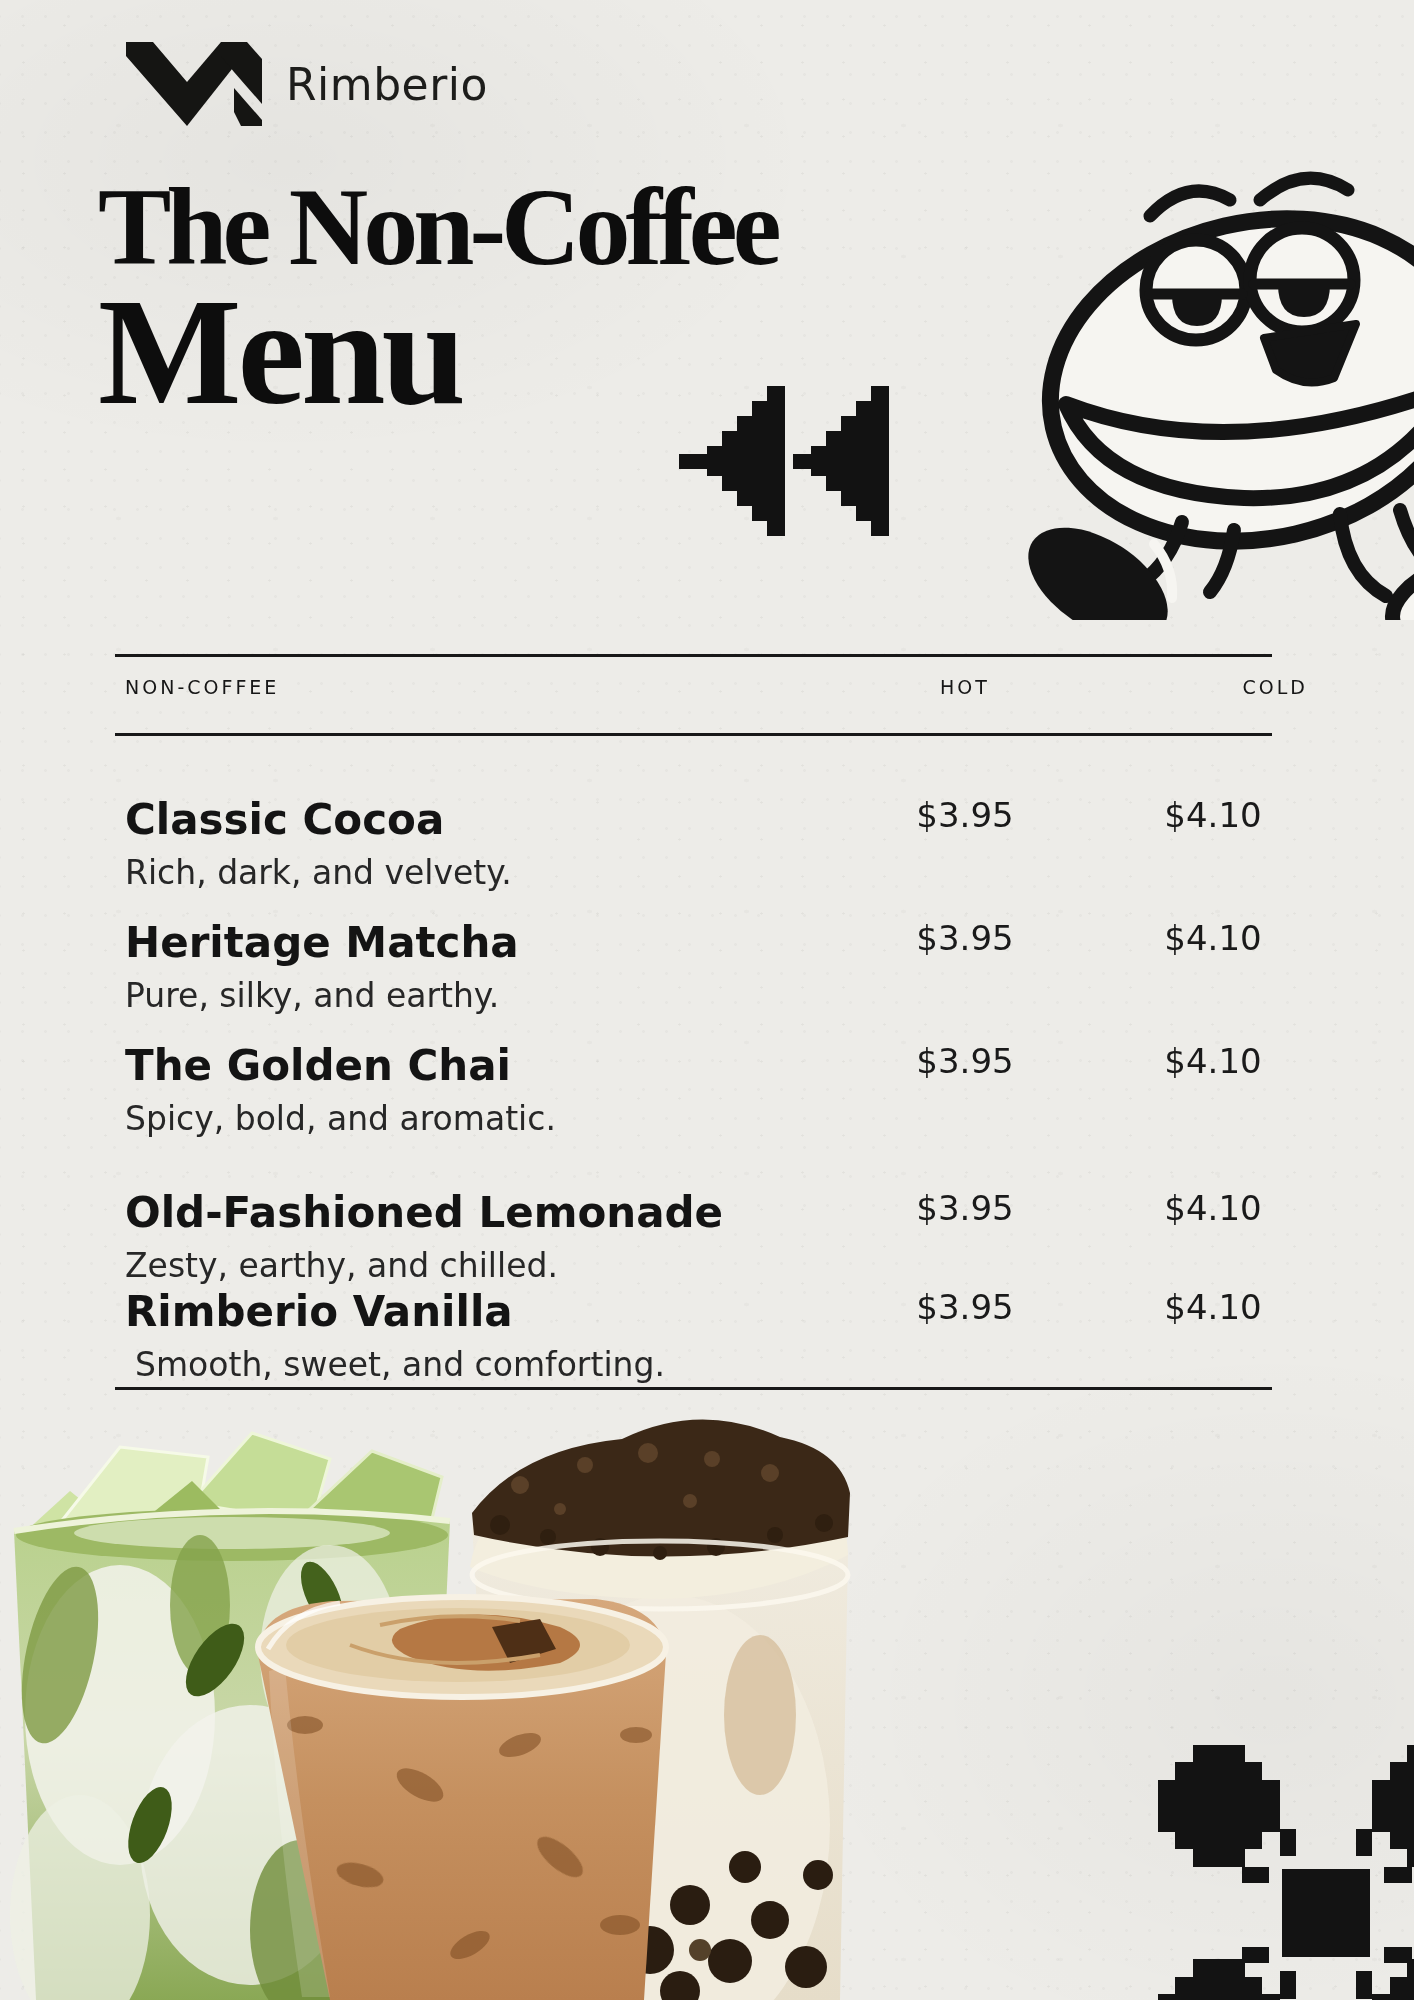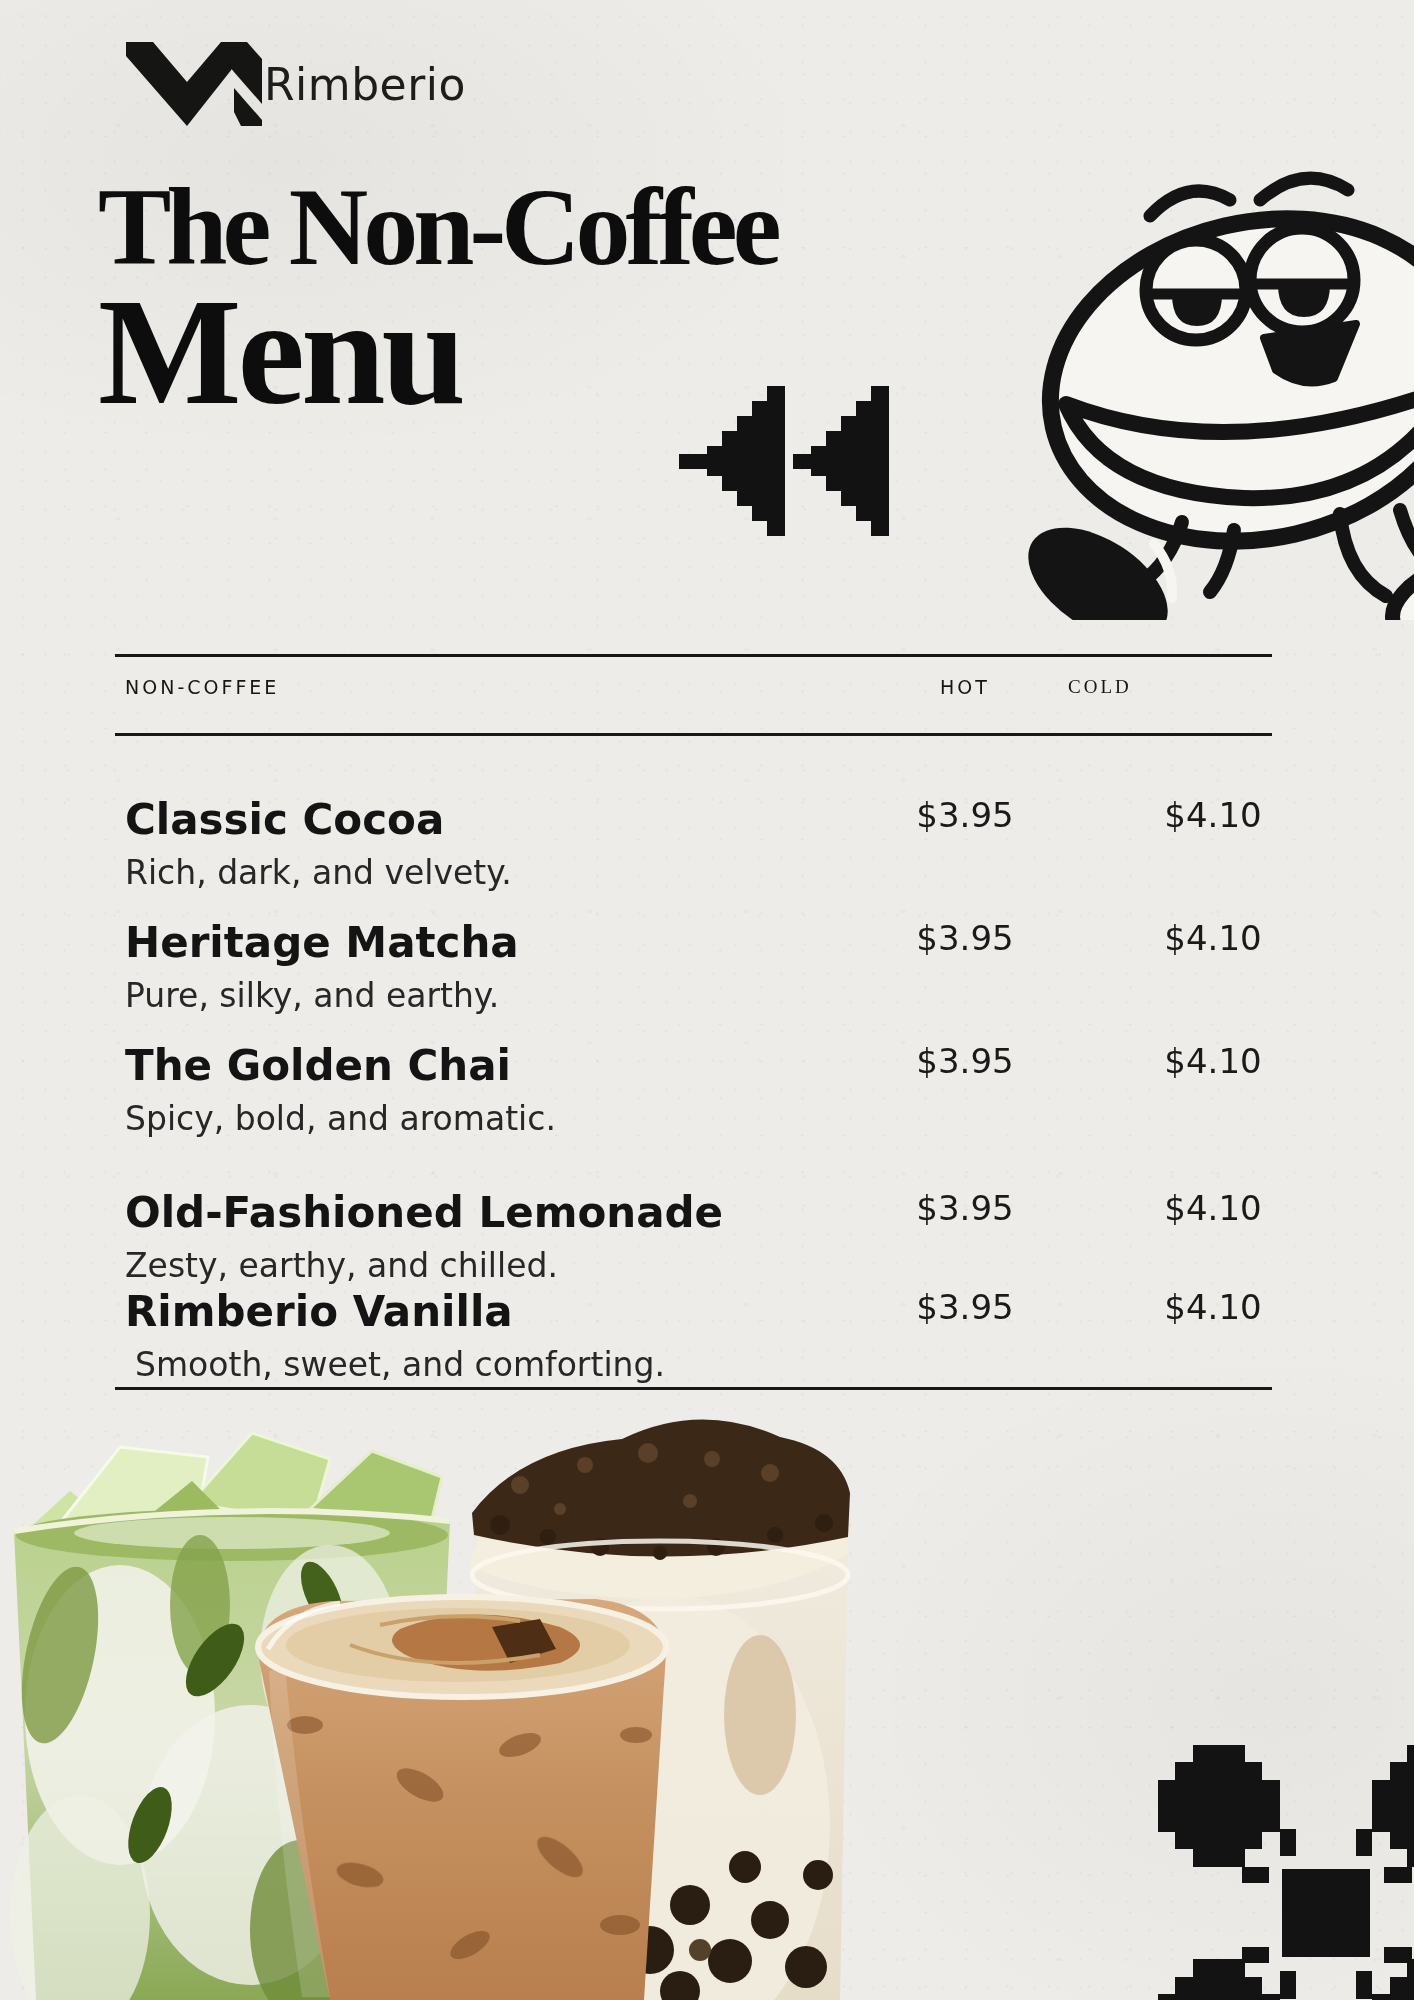--- a/index.html
+++ b/index.html
@@ -12,34 +12,34 @@
       radial-gradient(rgba(120,118,110,.05) 2px, transparent 2.6px),
       radial-gradient(ellipse 900px 500px at 20% 8%, rgba(0,0,0,.035), transparent 60%),
       radial-gradient(ellipse 800px 600px at 90% 85%, rgba(0,0,0,.03), transparent 60%);
     background-size: 41px 37px, 23px 29px, 157px 131px, 100% 100%, 100% 100%;
     background-position: 3px 7px, 11px 2px, 40px 60px, 0 0, 0 0;
     font-family:"DejaVu Sans","Liberation Sans",sans-serif;
     color:#131313;
   }
   .abs{position:absolute;}
   
-  .brand{left:124px;top:40px;display:flex;align-items:center;height:88px;}
+  .brand{left:124px;top:40px;display:flex;align-items:center;gap:22px;height:88px;}
   .brand .mark{width:140px;height:84px;}
   .brand .name{font-size:44px;font-weight:500;color:#1d1d1b;letter-spacing:.5px;}
   
   .title{left:98px;top:172px;line-height:1;color:#0d0d0d;
          font-family:Liberation Serif, serif;font-weight:700;}
   .title .l1{font-size:110px;letter-spacing:-5px;}
   .title .l2{font-size:152px;letter-spacing:-4px;margin-top:-6px;}
   
   .rule{height:2.5px;background:#181818;left:115px;width:1157px;}
   .thead-text{top:676px;font-size:19px;letter-spacing:3px;color:#161616;}
   .col-item{left:125px;}
   .col-hot{left:870px;width:190px;text-align:center;}
-  .col-cold{left:1068px;width:190px;text-align:left;font-family:Liberation Serif, serif;}
+  .col-cold{left:1118px;width:190px;text-align:right;}
   .menu-row{position:absolute;left:125px;width:1160px;}
   .item-name{font-size:42px;font-weight:700;color:#141414;}
   .item-desc{font-size:33px;font-weight:400;color:#272727;margin-top:9px;}
   .price{position:absolute;top:0;font-size:34px;color:#1a1a1a;}
   .price.hot{left:745px;width:190px;text-align:center;}
   .price.cold{left:993px;width:190px;text-align:center;}
   
   .tagline{left:973px;top:1502px;font-family:"DejaVu Serif","Liberation Serif",serif;
            font-weight:700;font-size:60px;line-height:1.16;letter-spacing:-1px;color:#101010;}
   svg{display:block;}

